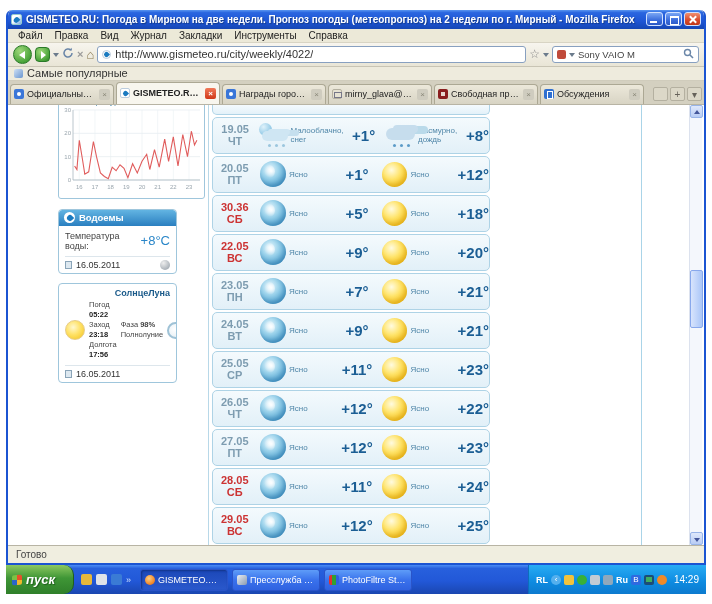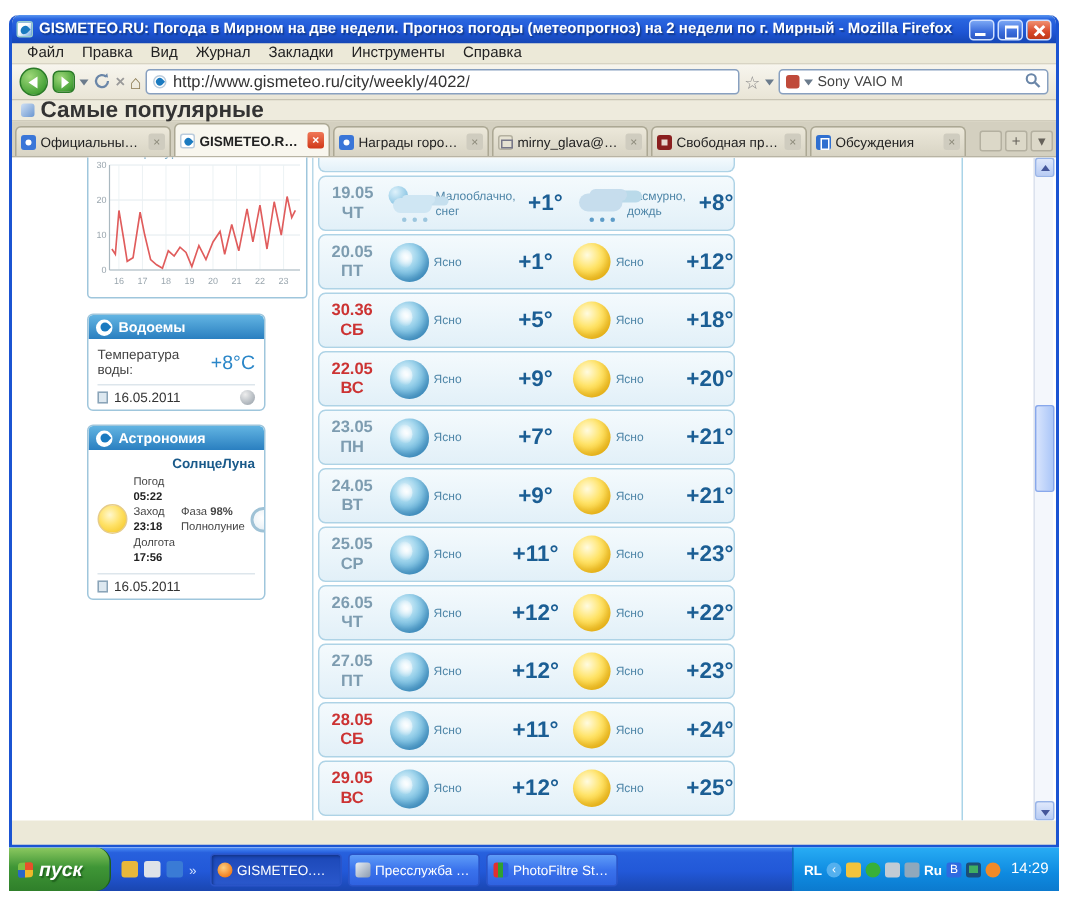--- a/index.html
+++ b/index.html
@@ -38,28 +38,28 @@
   .dd { width:0; height:0; border:3px solid transparent; border-top:4px solid #6b7b8c; margin-top:4px; }
   .nav-glyph { font-size:12px; color:#6a86a8; line-height:1; }
   .nav-stop { color:#9a9a9a; font-weight:bold; font-size:11px; }
   .nav-home { font-size:13px; color:#8a7a52; }
   .urlbar { flex:1; height:17px; background:#fff; border:1px solid #88a0c0; border-radius:3px;
             display:flex; align-items:center; padding:0 4px; gap:4px; }
   .fav-drop { width:9px; height:9px; border-radius:50%; background:#fff; border:1px solid #bcd; position:relative; flex:none;}
   .fav-drop::after{content:''; position:absolute; left:1px; top:1px; width:5px; height:5px; background:#1a7ac0; border-radius:50% 0 50% 50%; transform:rotate(45deg);}
   .url-text { font-size:11px; color:#333; white-space:nowrap; overflow:hidden; }
   .star-btn { font-size:12px; color:#8a8a8a; line-height:1; }
-  .searchbar { width:180px; height:17px; background:#fff; border:1px solid #88a0c0; border-radius:3px;
+  .searchbar { width:147px; height:17px; background:#fff; border:1px solid #88a0c0; border-radius:3px;
                display:flex; align-items:center; padding:0 4px; gap:3px; flex:none; }
   .search-engine-ico { width:9px; height:9px; border-radius:2px; background:#c04a3a; flex:none; }
   .search-text { font-size:9.5px; color:#444; flex:1; white-space:nowrap; overflow:hidden; }
 
   .bookmarksbar { height:14px; background:#eeebdd; display:flex; align-items:center; padding-left:6px; gap:4px; border-bottom:1px solid #d0ccbc; }
   .bm-ico { width:9px; height:9px; border-radius:2px; background:linear-gradient(135deg,#cfe0f4,#6a96d0); }
-  .bm-label { font-size:15px; color:#333;font-weight:bold; }
+  .bm-label { font-size:11px; color:#333; }
 
   .tabstrip { height:24px; background:#d4d0c0; display:flex; align-items:flex-end; padding:0 2px; border-bottom:1px solid #b8b4a4; }
   #tabs { display:flex; gap:2px; flex:1; align-items:flex-end; overflow:hidden; }
   .tab { height:20px; width:104px; background:linear-gradient(180deg,#ece8da,#d8d4c4); border:1px solid #aca894;
          border-bottom:none; border-radius:4px 4px 0 0; display:flex; align-items:center; padding:0 3px; gap:3px; }
   .tab.active { background:#f8f6ee; height:22px; }
   .fav { width:10px; height:10px; border-radius:2px; flex:none; position:relative; }
   .tlabel { font-size:9px; color:#222; white-space:nowrap; overflow:hidden; text-overflow:ellipsis; flex:1; }
   .tab.active .tlabel { font-weight:bold; }
   .tclose { width:11px; height:11px; border-radius:2px; background:#cfccbf; color:#8a8878; font-size:8px;
@@ -346,24 +346,20 @@
             </div>
             <div class="date-row">
               <span class="cal-icon"></span>
               <span class="date-text">16.05.2011</span>
               <span class="info-sphere"></span>
             </div>
           </div>
         </div>
 
         <div class="panel astro-panel">
-          <div class="panel-head">
-            <span class="logo-drop"></span>
-            <span class="panel-title">Астрономия</span>
-          </div>
           <div class="astro-body">
             <div class="astro-heads">
               <span class="astro-head">Солнце</span>
               <span class="astro-head">Луна</span>
             </div>
             <div class="astro-mid">
               <span class="astro-sun"></span>
               <div class="sun-table">
                 <div><span>Погод</span> <b>05:22</b></div>
                 <div><span>Заход</span> <b>23:18</b></div>
@@ -569,20 +565,23 @@
           </div>
       </div>
 
       <div class="scrollbar">
         <span class="sb-btn sb-up"></span>
         <span class="sb-thumb"></span>
         <span class="sb-btn sb-down"></span>
       </div>
     </div>
 
+    <div class="statusbar">
+      <span class="status-text">Готово</span>
+    </div>
   </div>
 
   <div class="taskbar">
     <div class="start-btn">
       <span class="win-flag"></span>
       <span class="start-label">пуск</span>
     </div>
     <div class="quick-launch" id="quick-launch">
         <span class="ql-ico" style="background: rgb(232, 184, 58);"></span>
         <span class="ql-ico" style="background: rgb(223, 227, 232);"></span>

